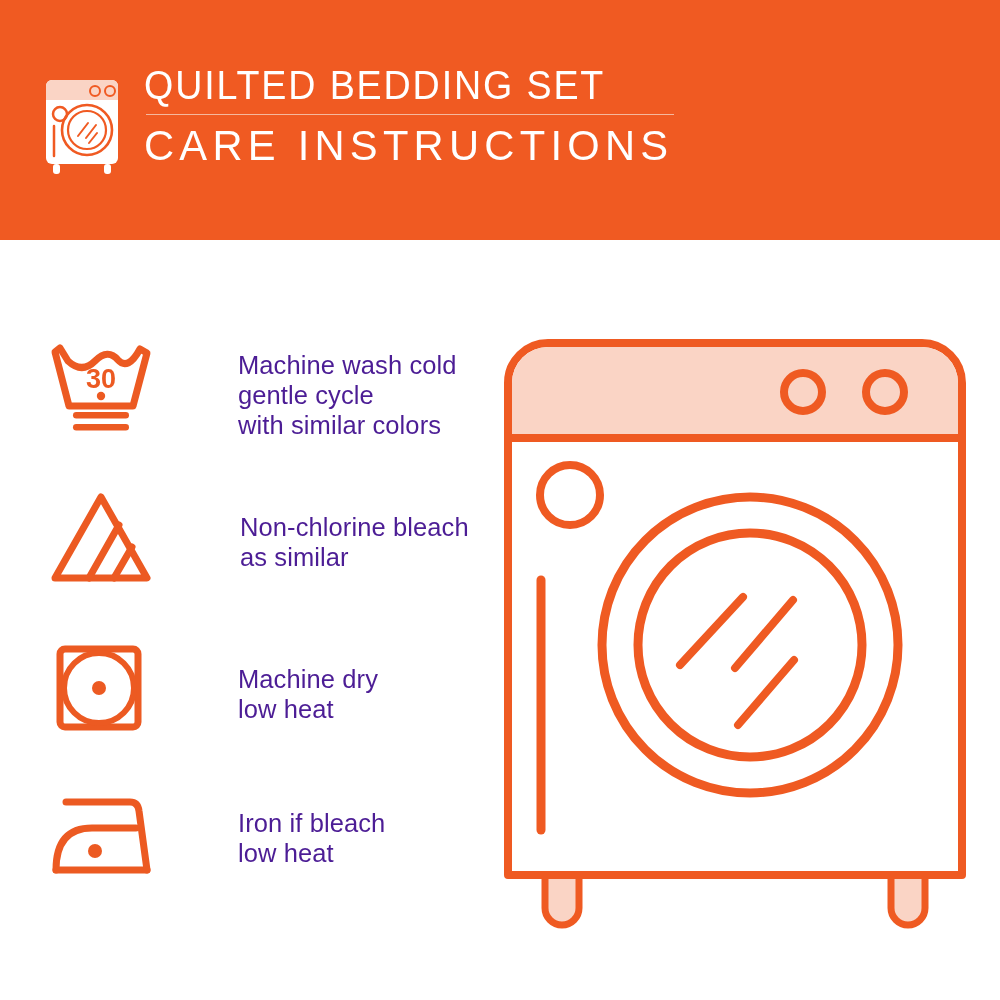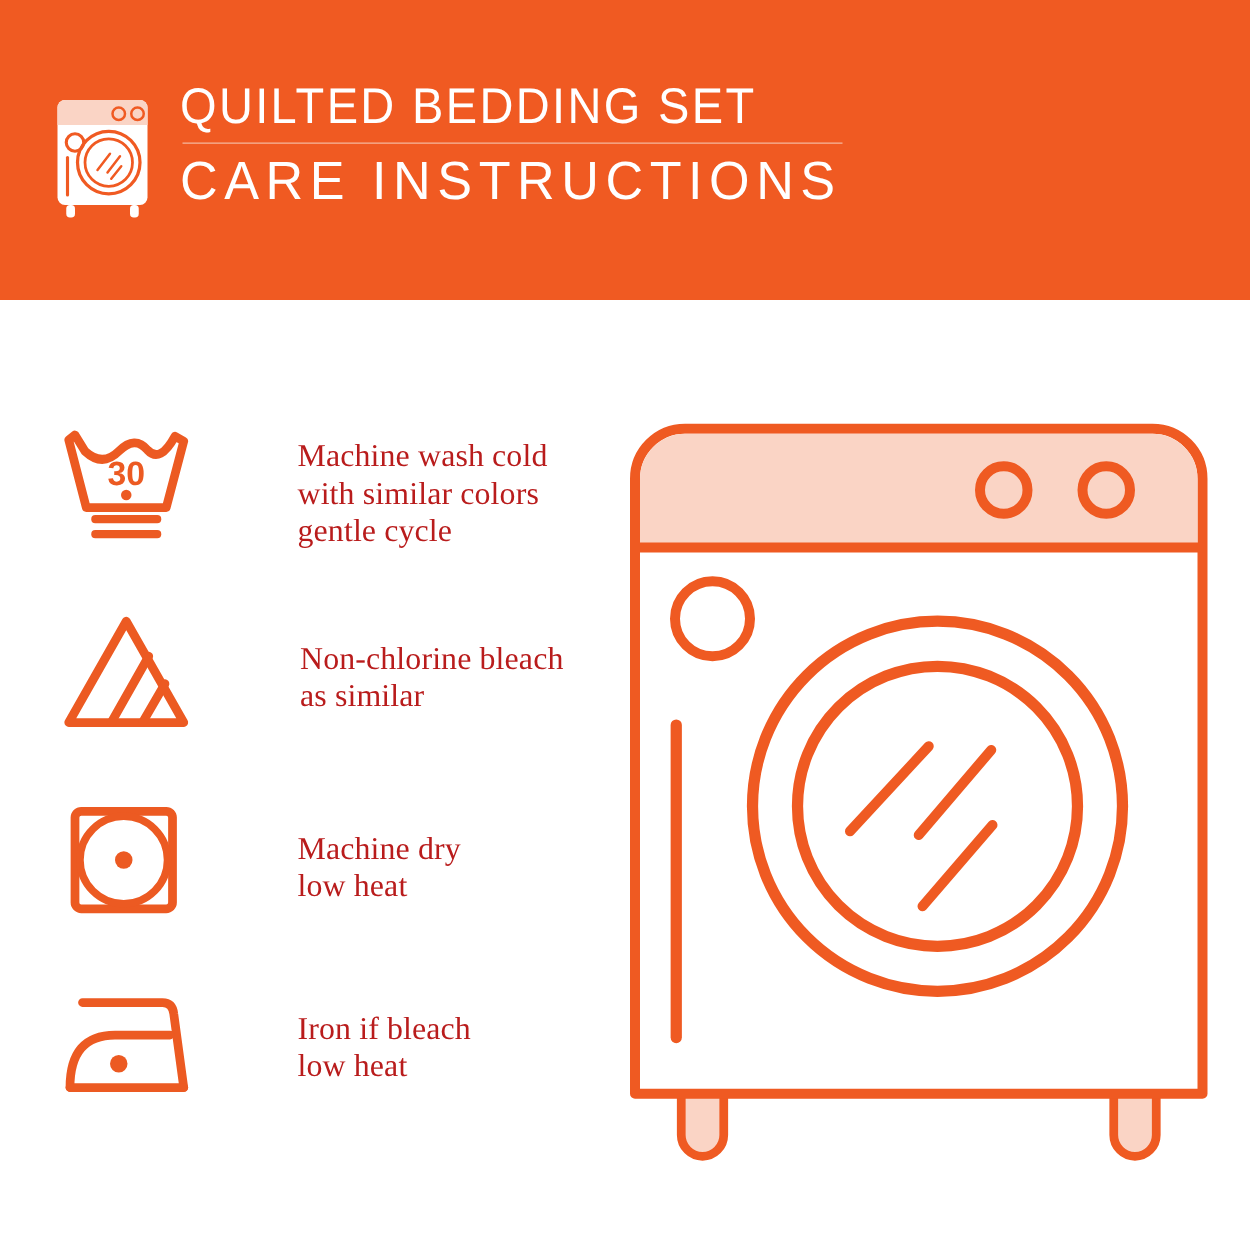--- a/index.html
+++ b/index.html
@@ -56,26 +56,25 @@
     height:150px;
     gap:36px;
   }
   .care-icon{
     width:110px;min-width:110px;height:110px;
     display:flex;align-items:flex-start;justify-content:flex-start;
     padding-top:4px;
   }
   .care-text{
     padding-left:44px;padding-top:20px;
-    color:#b91c1c;
+    color:#4c1d95;
     font-size:25.5px;
     line-height:30px;
     font-weight:400;
     letter-spacing:.1px;
-    font-family:Liberation Serif, serif;
   }
   .care-text .line{display:block;white-space:nowrap;}
 
   
   .care-row.r1 .care-text{padding-top:14px;}
   .care-row.r2 .care-text{padding-top:26px;padding-left:46px;}
   .care-row.r3 .care-text{padding-top:28px;padding-left:44px;}
   .care-row.r4 .care-text{padding-top:22px;padding-left:44px;}
 
   
@@ -134,22 +133,22 @@
           <text x="53" y="48" text-anchor="middle" font-family="Liberation Sans, sans-serif" font-size="27" font-weight="700" fill="#EC5A22">30</text>
 
           <circle cx="53" cy="56" r="4.2" fill="#EC5A22"></circle>
 
           <rect x="25" y="72" width="56" height="6.5" rx="3.2" fill="#EC5A22"></rect>
           <rect x="25" y="84" width="56" height="6.5" rx="3.2" fill="#EC5A22"></rect>
         </svg>
       </div>
       <div class="care-text">
         <span class="line">Machine wash cold</span>
+        <span class="line">gentle cycle</span>
         <span class="line">with similar colors</span>
-        <span class="line">gentle cycle</span>
       </div>
     </div>
 
     <div class="care-row r2">
       <div class="care-icon">
         <svg width="106" height="96" viewBox="0 0 106 96" xmlns="http://www.w3.org/2000/svg">
           <path d="M53 7 L99 88 L7 88 Z" fill="none" stroke="#EC5A22" stroke-width="7" stroke-linejoin="round"></path>
           <line x1="41" y1="88" x2="71" y2="35" stroke="#EC5A22" stroke-width="7" stroke-linecap="round"></line>
           <line x1="66" y1="88" x2="84" y2="57" stroke="#EC5A22" stroke-width="7" stroke-linecap="round"></line>
         </svg>

